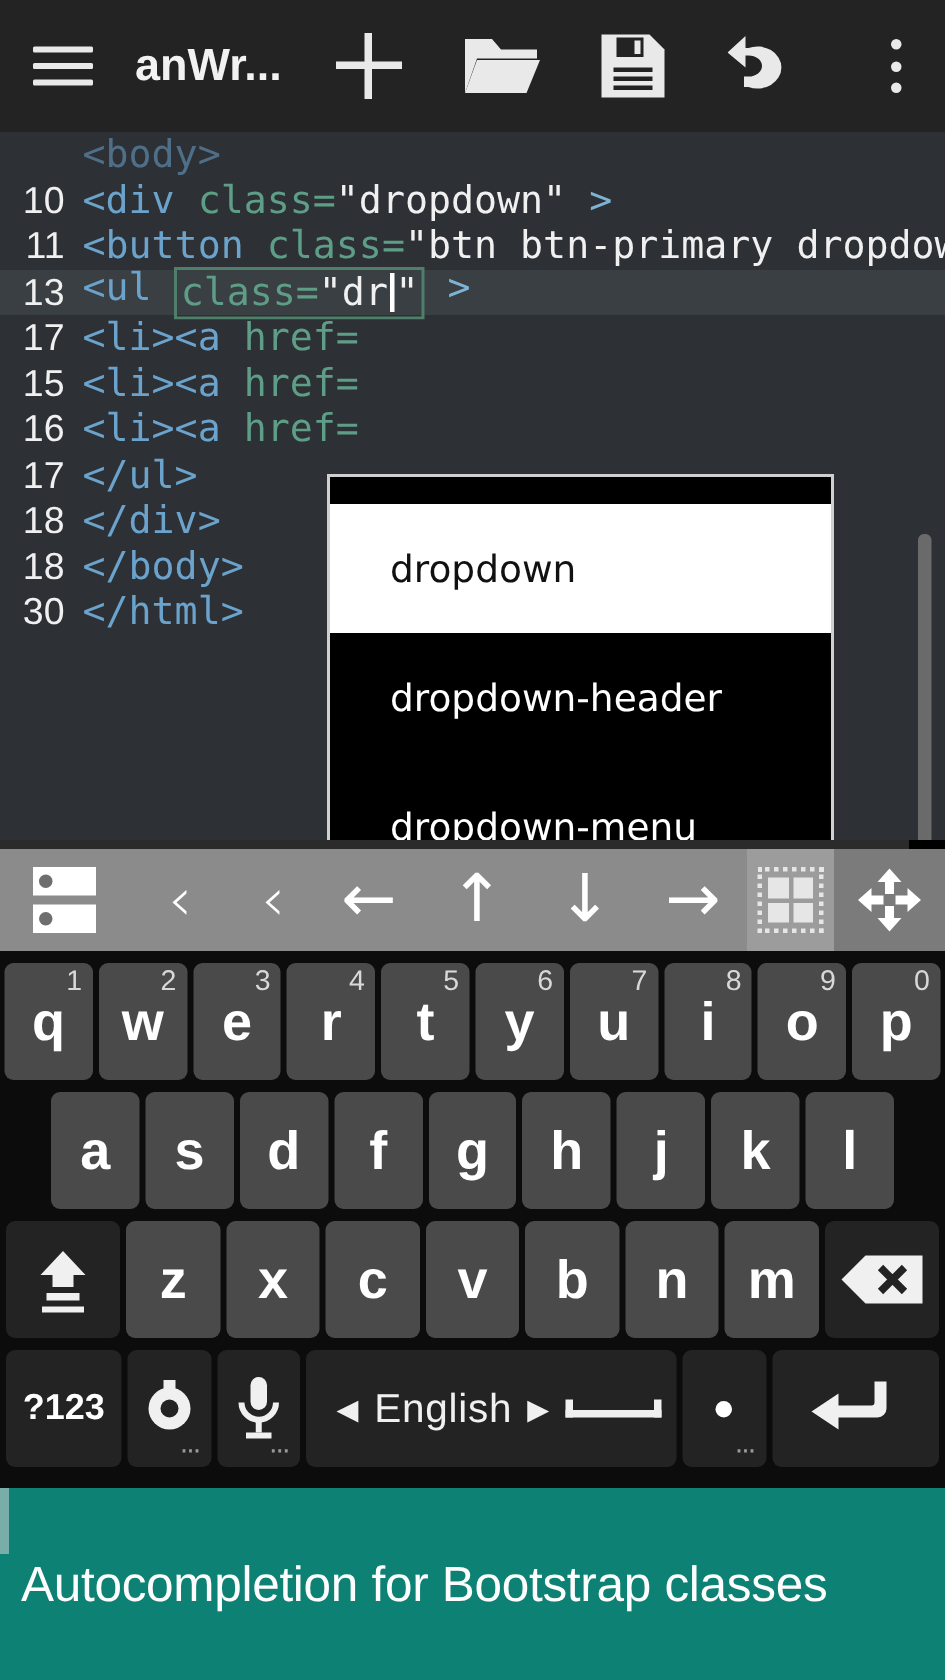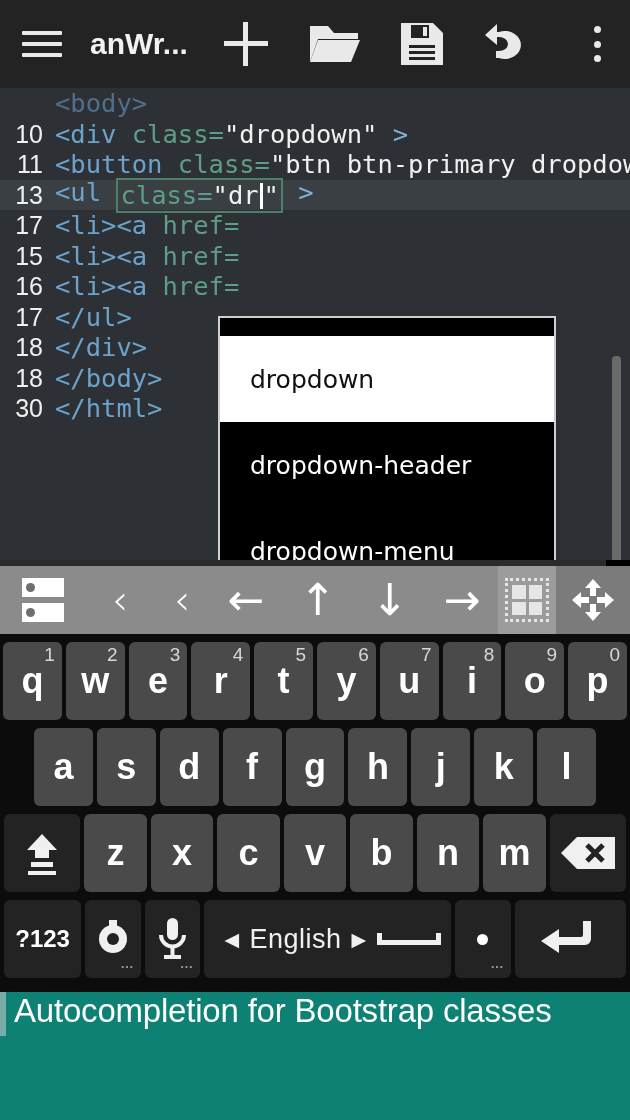--- a/index.html
+++ b/index.html
@@ -75,21 +75,21 @@
   }
 
   
   .ac-popup {
     position: absolute; left: 218px; top: 228px; width: 338px; height: 313px;
     background: #000; border: 2px solid #cfcfcf;
     overflow: hidden;
   }
   .ac-header { height: 18px; background: #000; }
   .ac-item {
-    height: 86px; display: flex; align-items: center; padding-left: 30px;
+    height: 86px; display: flex; align-items: center; padding-left: 40px;
     font-family: "DejaVu Sans", sans-serif; font-size: 25px; color: #fff;
     background: #000;
   }
   .ac-item.selected { background: #ffffff; color: #111; }
 
   
   .navbar {
     position: absolute; left: 0; top: 566px; width: 630px; height: 68px;
     background: #8b8b8b; display: flex; align-items: center;
   }
@@ -155,21 +155,21 @@
     content: ""; position: absolute; bottom: 0; width: 5px; height: 12px; background: #f0f0f0;
   }
   .space-label .bar::before { left: 0; }
   .space-label .bar::after { right: 0; }
   .period-dot { width: 11px; height: 11px; background: #fff; border-radius: 50%; }
 
   
   .footer {
     position: absolute; left: 0; top: 992px; width: 630px; height: 128px;
     background: #0d8174;
-    display: flex; 
+    display: flex; align-items: center;
   }
   .footer .ftext {
     color: #fdfdfd; font-size: 33px; font-weight: 400; padding-left: 14px;
     font-family: "Liberation Sans", sans-serif; letter-spacing: -0.2px;
   }
   .footer .edge { position: absolute; left: 0; top: 0; width: 6px; height: 44px; background: #d4d4d4; opacity: .55; }
 </style>
 </head>
 <body>
 

